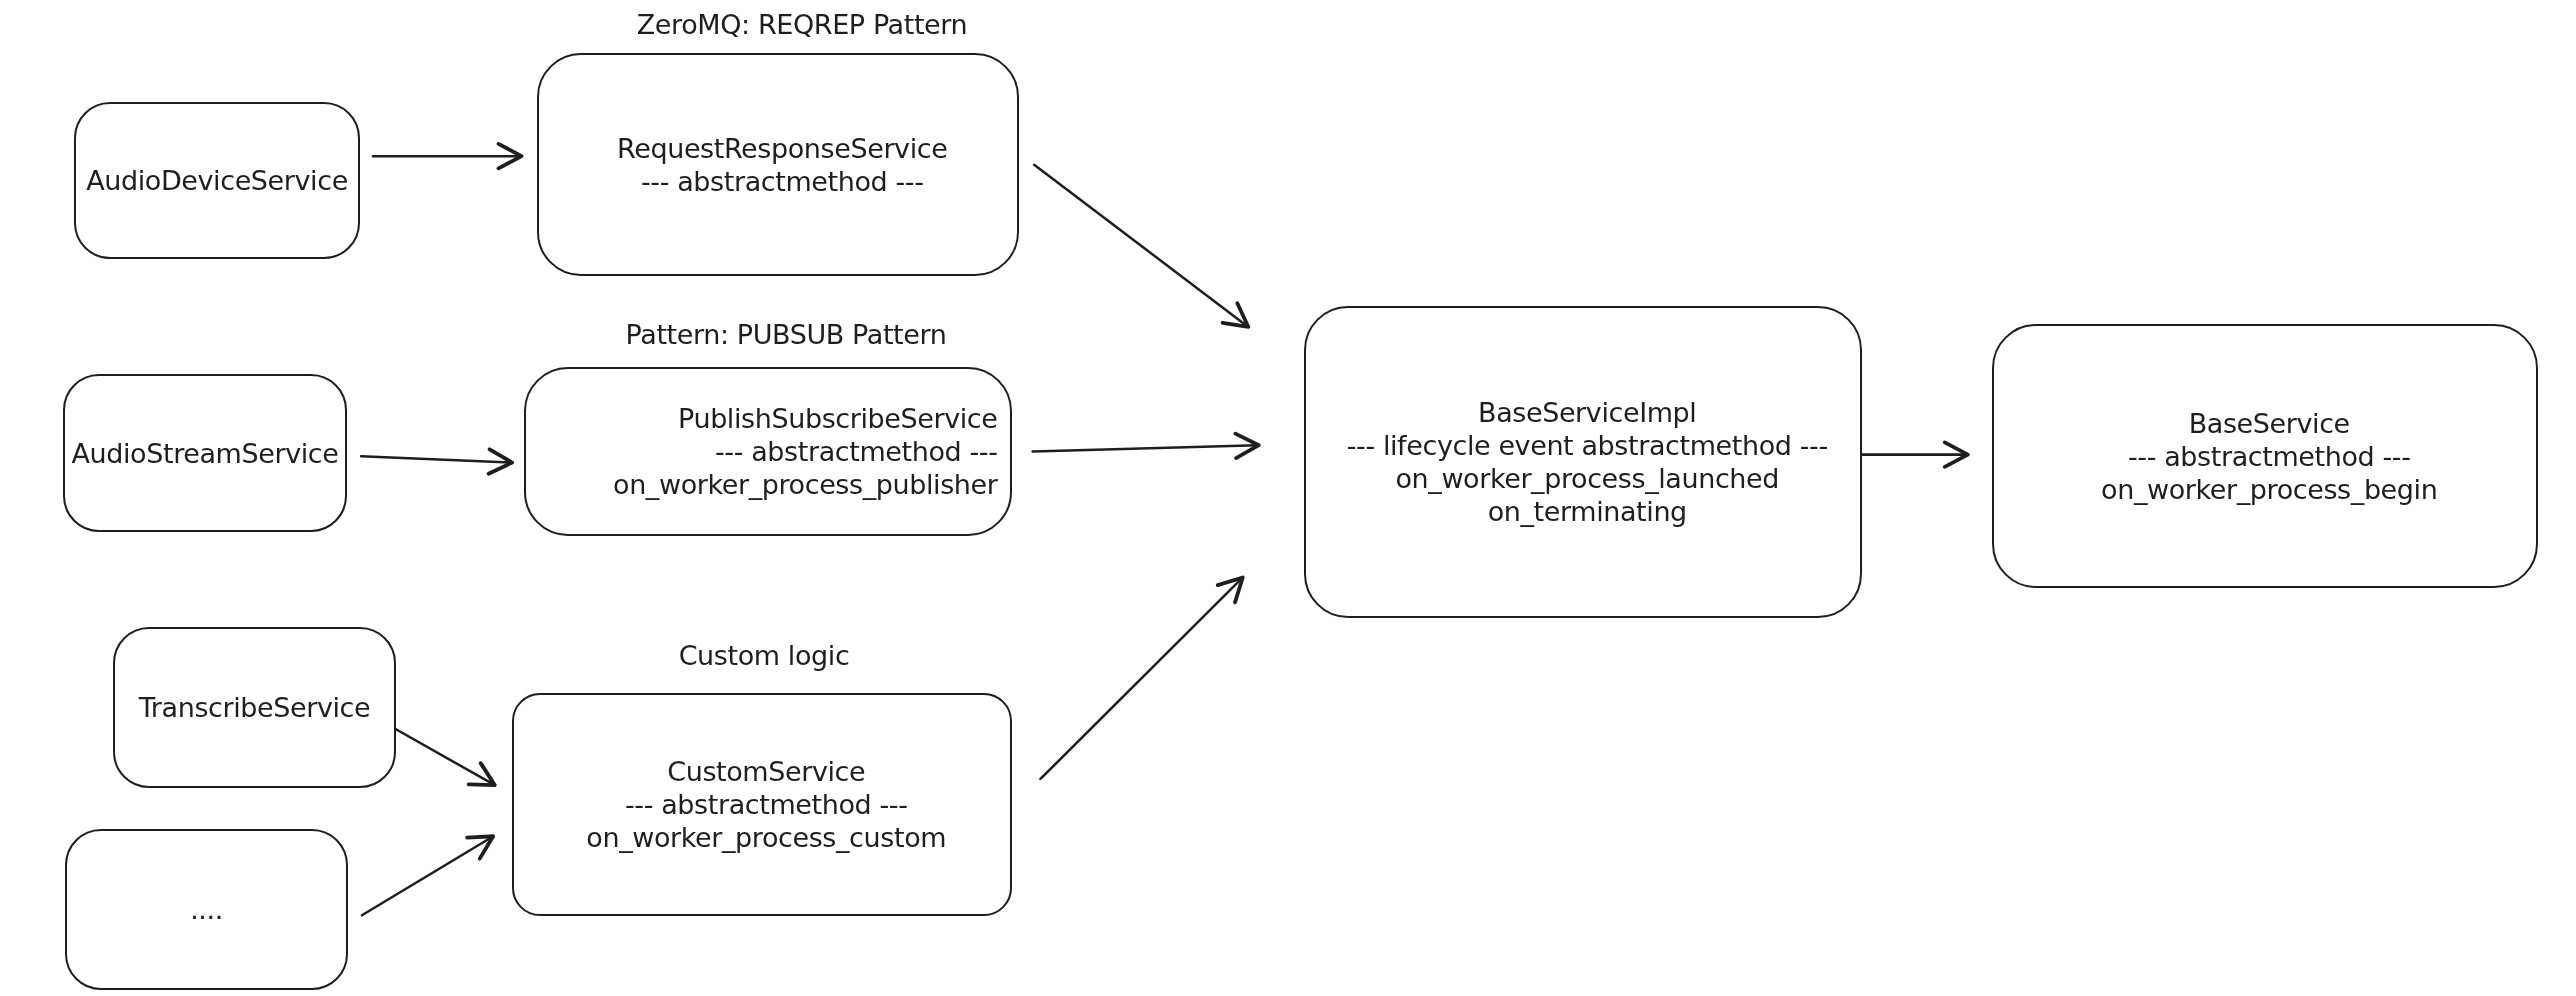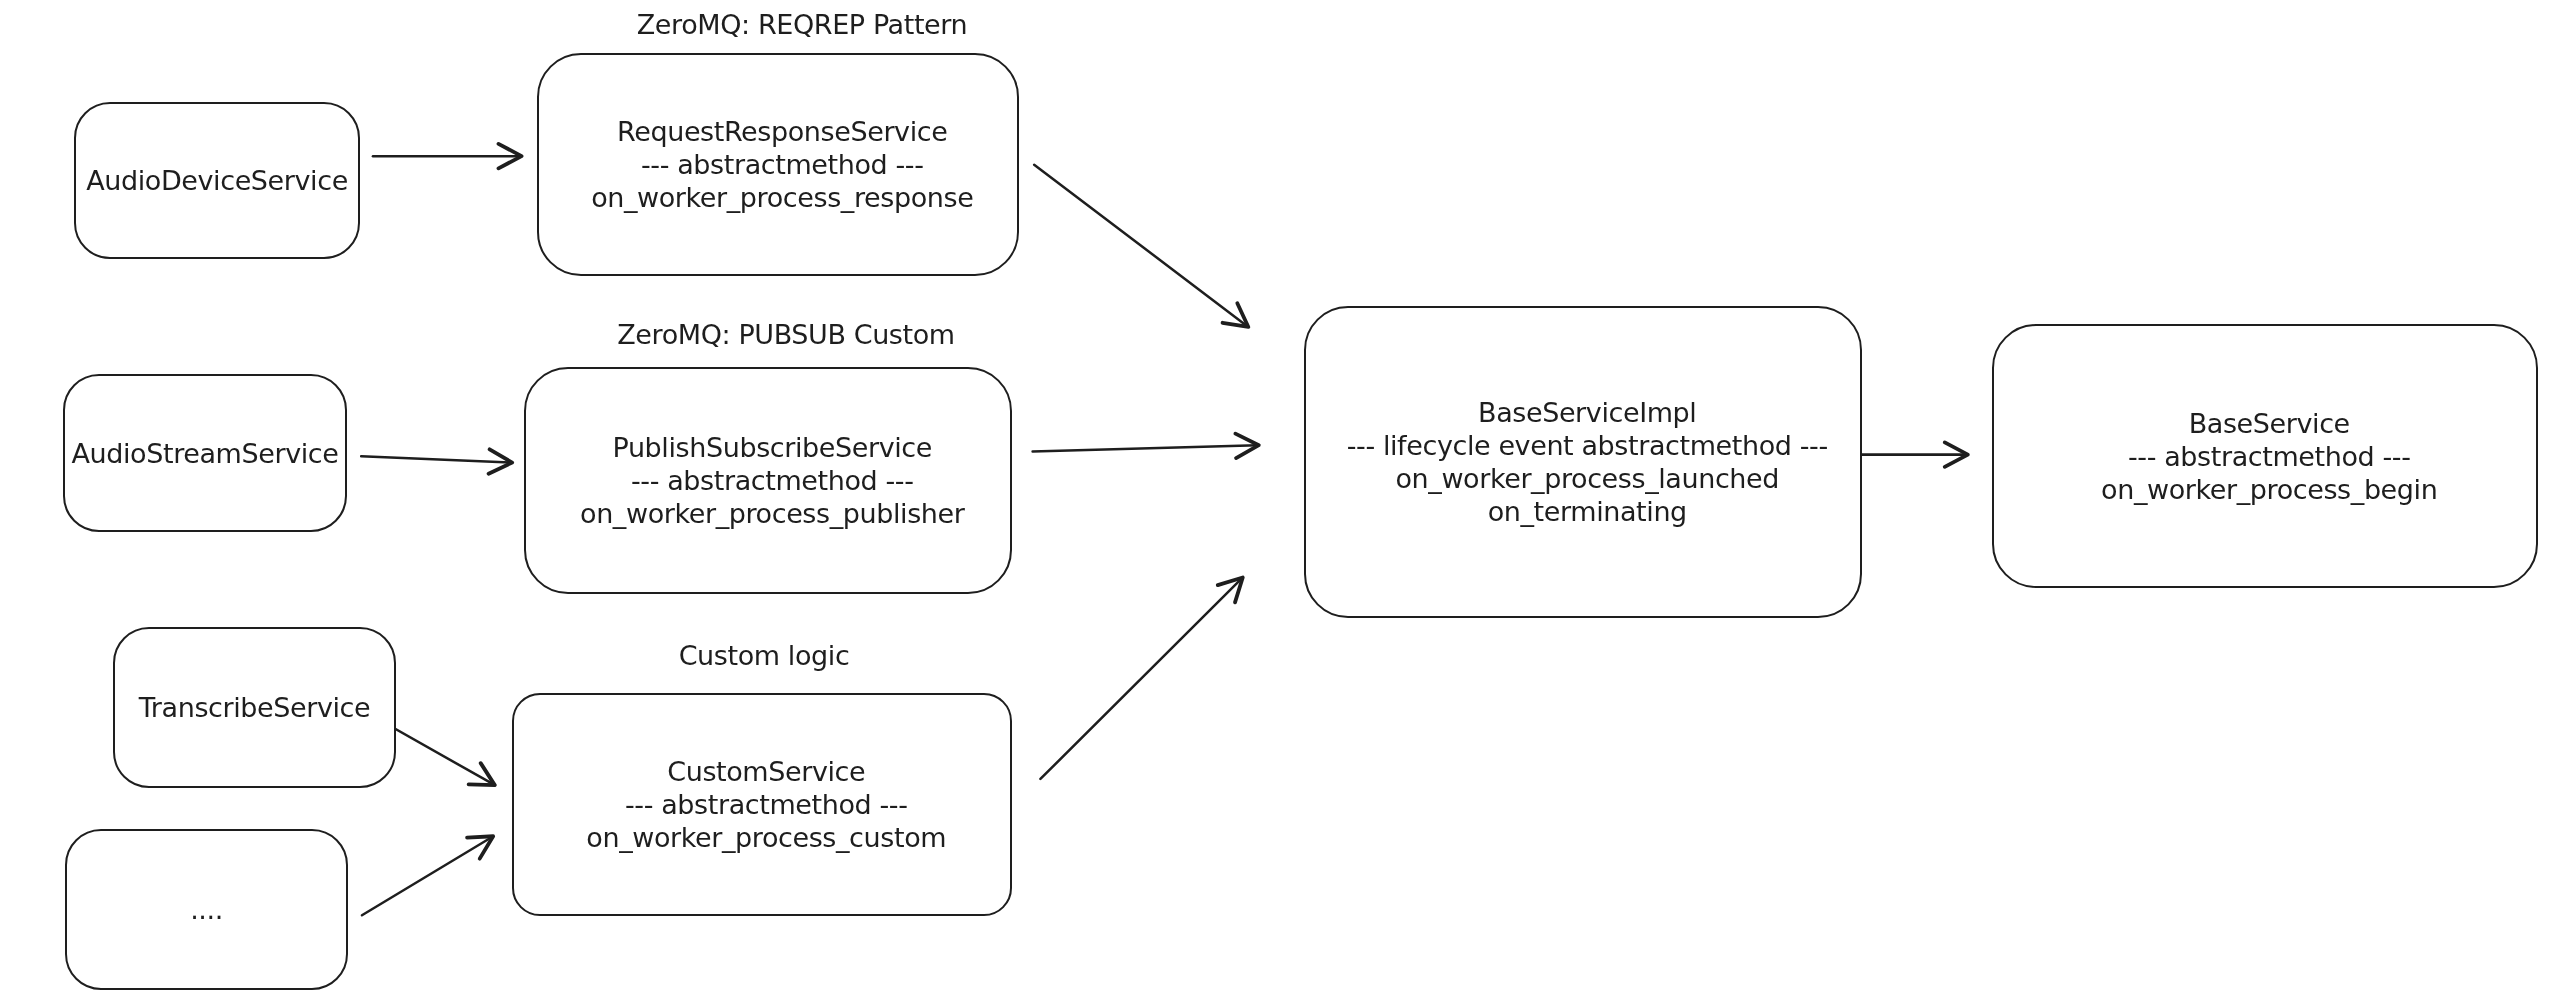--- a/index.html
+++ b/index.html
@@ -58,21 +58,21 @@
     white-space: nowrap;
     text-align: center;
     transform: translateX(-50%);
     letter-spacing: -0.4px;
   }
 
   
   #n-audio-device  { left: 74px;   top: 74px;   width: 286px; height: 157px; margin-top: 28px; }
   #n-req-rep       { left: 537px;  top: 53px;   width: 482px; height: 223px; }
   #n-audio-stream  { left: 63px;   top: 374px;  width: 284px; height: 158px; }
-  #n-pub-sub       { left: 524px;  top: 367px;  width: 488px; height: 227px; }
+  #n-pub-sub       { left: 524px;  top: 367px;  width: 488px; height: 169px; align-items: flex-end; }
   #n-transcribe    { left: 65px;   top: 627px;  width: 283px; height: 161px; margin-left: 48px; }
   #n-more          { left: 65px;   top: 829px; width: 283px; height: 161px; }
   #n-custom        { left: 512px;  top: 693px;  width: 500px; height: 223px; border-radius: 28px; }
   #n-base-impl     { left: 1289px; top: 306px;  width: 558px; height: 312px; margin-left: 15px; }
   #n-base-service  { left: 1992px; top: 324px;  width: 546px; height: 264px; }
 
   
   #l-reqrep { left: 802px; top: 9.4px;  }
   #l-pubsub { left: 786px; top: 319px; }
   #l-custom { left: 764px;  top: 640px; }
@@ -92,31 +92,30 @@
     <line x1="1320" y1="210" x2="1592" y2="416" marker-end="url(#ah)"></line>
     <line x1="461" y1="582" x2="652" y2="590" marker-end="url(#ah)"></line>
     <line x1="1318" y1="576" x2="1605" y2="568" marker-end="url(#ah)"></line>
     <line x1="462" y1="906" x2="630" y2="1001" marker-end="url(#ah)"></line>
     <line x1="462" y1="1168" x2="628" y2="1068" marker-end="url(#ah)"></line>
     <line x1="1328" y1="994" x2="1585" y2="738" marker-end="url(#ah)"></line>
     <line x1="2376" y1="580" x2="2510" y2="580" marker-end="url(#ah)"></line>
   </svg>
 
   <div class="float-label" id="l-reqrep">ZeroMQ: REQREP Pattern</div>
-  <div class="float-label" id="l-pubsub">ZeroMQ: PUBSUB Custom</div>
+  <div class="float-label" id="l-pubsub">Pattern: PUBSUB Pattern</div>
   <div class="float-label" id="l-custom">Custom logic</div>
 
   <div class="node" id="n-audio-device">
     <div class="tl">AudioDeviceService</div>
   </div>
 
   <div class="node big" id="n-req-rep">
     <div class="tl">RequestResponseService</div>
     <div class="tl">--- abstractmethod ---</div>
-    <div class="tl">on_worker_process_response</div>
   </div>
 
   <div class="node" id="n-audio-stream">
     <div class="tl">AudioStreamService</div>
   </div>
 
   <div class="node big" id="n-pub-sub">
     <div class="tl">PublishSubscribeService</div>
     <div class="tl">--- abstractmethod ---</div>
     <div class="tl">on_worker_process_publisher</div>

